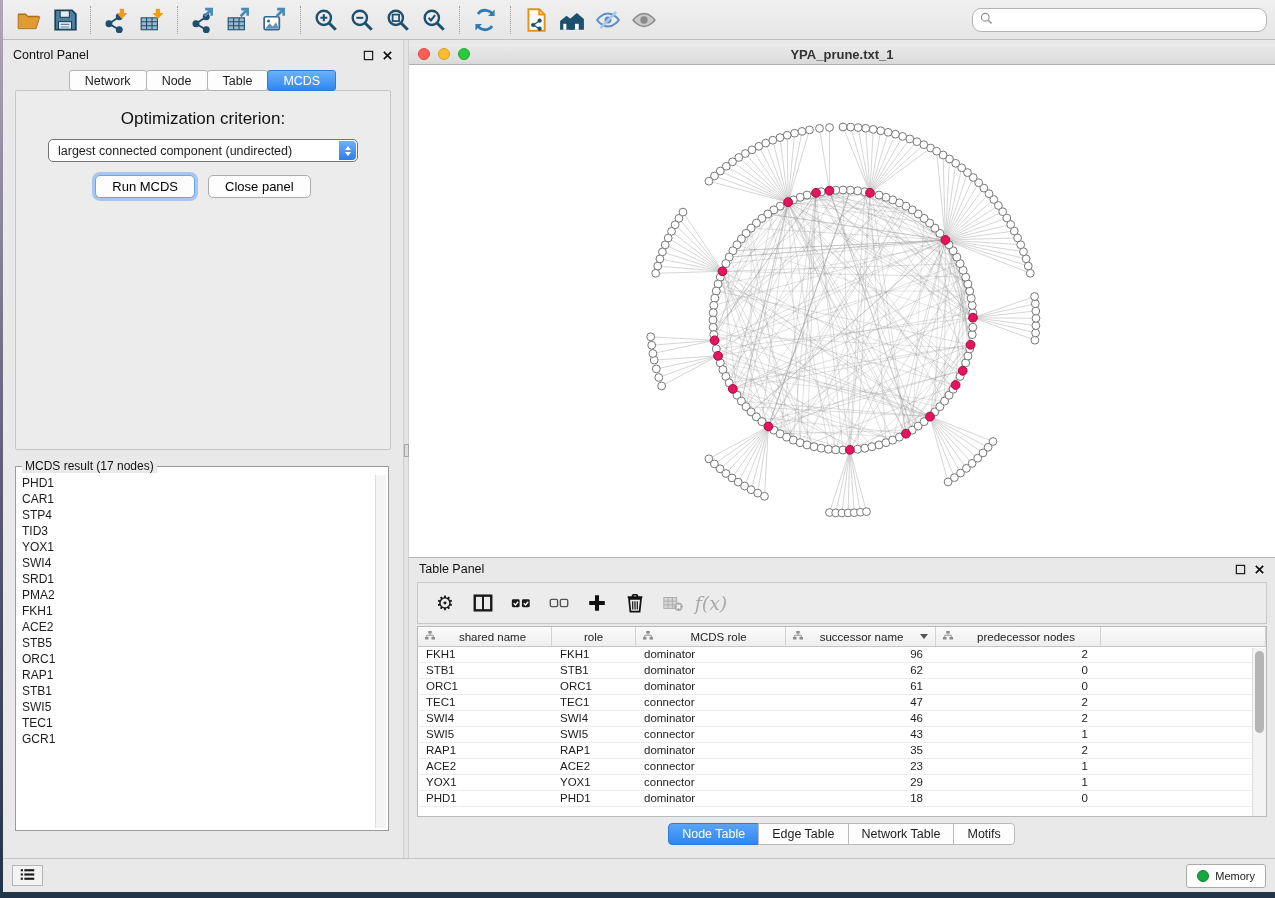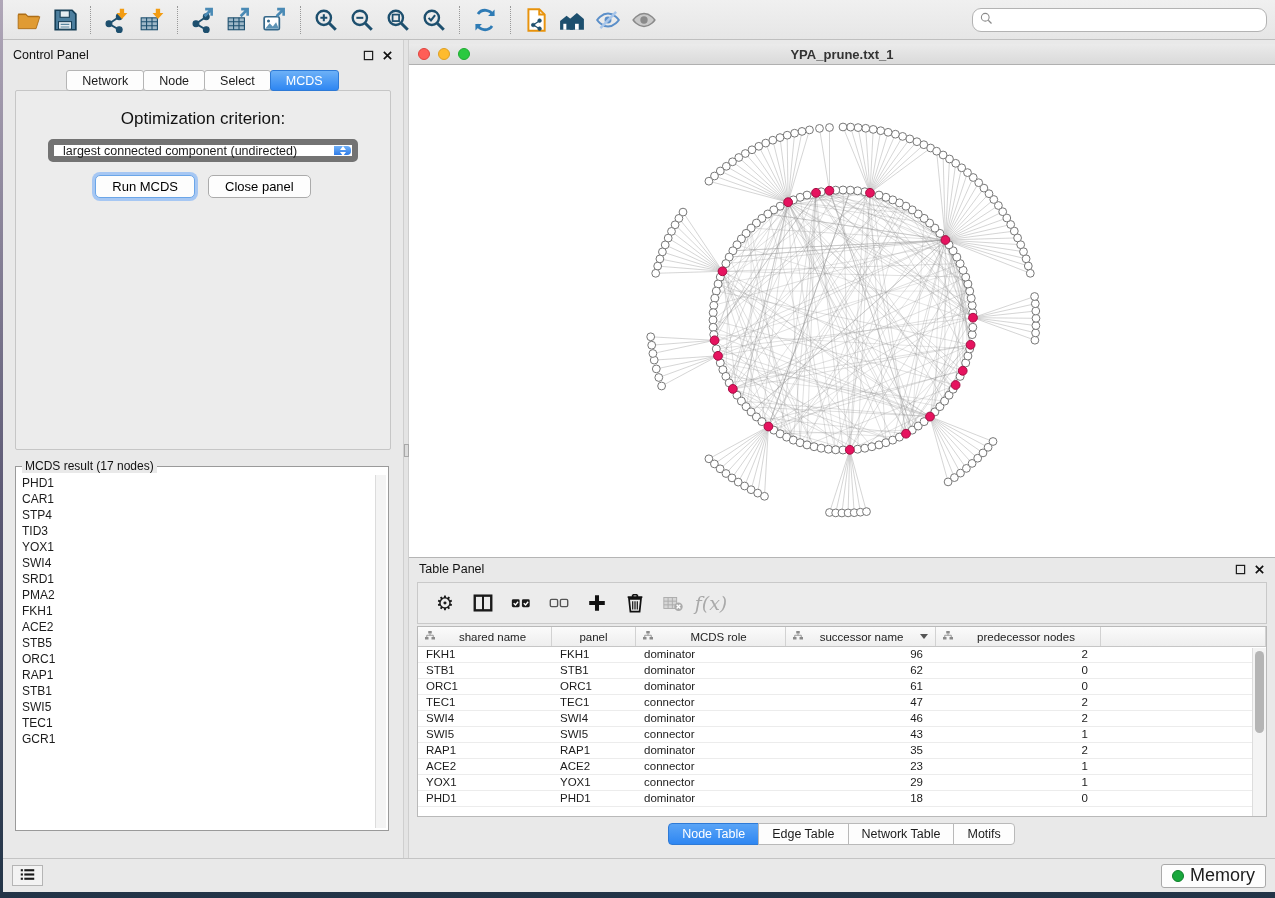--- a/index.html
+++ b/index.html
@@ -33,21 +33,21 @@
 
   .cp-tabs { display:flex; justify-content:center; margin-top:4px; position:relative; z-index:2; }
   .cp-tab { height:21px; padding:0 15px; background:#fdfdfd; border:1px solid #b5b5b5; margin-left:-1px;
             display:flex; align-items:center; font-size:12.5px; border-radius:3px; }
   .cp-tab.active { background:linear-gradient(#6db1f7,#2e86f2); color:#fff; border-color:#2e7ad6; }
 
   .cp-card { margin:-1px 12px 0 12px; height:360px; background:#ececec; border:1px solid #c6c6c6;
              border-radius:2px; padding-top:18px; }
   .crit-label { text-align:center; font-size:17px; color:#111; }
   .selectbox { position:relative; margin:10px 32px 0 32px; height:23px; background:#fff;
-               border:6px solid #737373; border-radius:5px; display:flex; align-items:center;
+               border:1px solid #737373; border-radius:5px; display:flex; align-items:center;
                padding:0 24px 0 9px; font-size:12.5px; white-space:nowrap; }
   .stepper { position:absolute; right:1px; top:1px; bottom:1px; width:17px; border-radius:0 4px 4px 0;
              background:linear-gradient(#6fb0f8,#2f7ce8); display:flex; flex-direction:column;
              align-items:center; justify-content:center; gap:2px; }
   .stepper i { width:0; height:0; border-left:3.5px solid transparent; border-right:3.5px solid transparent; }
   .stepper .up { border-bottom:4.5px solid #fff; }
   .stepper .dn { border-top:4.5px solid #fff; }
   .btn-row { display:flex; justify-content:center; gap:13px; margin-top:13px; }
   .btn { height:23px; padding:0 16px; font-size:13px; background:#fdfdfd; border:1px solid #ababab;
          border-radius:5px; font-family:"Liberation Sans",sans-serif; }
@@ -113,21 +113,21 @@
   .t-tab:last-child { border-radius:0 4px 4px 0; }
   .t-tab.active { background:linear-gradient(#5aa4f6,#2e86f2); color:#fff; border-color:#2e7ad6; }
 
   
   .statusbar { height:34px; flex:none; background:#e9e9e9; border-top:1px solid #c4c4c4;
                display:flex; align-items:center; padding:0 9px; }
   .list-btn { width:31px; height:21px; background:#f3f3f3; border:1px solid #b5b5b5;
               display:flex; align-items:center; justify-content:center; }
   .list-btn svg { width:17px; height:17px; }
   .mem-btn { margin-left:auto; height:24px; background:#fdfdfd; border:1px solid #a9a9a9; border-radius:3px;
-             display:flex; align-items:center; gap:6px; padding:0 10px; font-size:18px; }
+             display:flex; align-items:center; gap:6px; padding:0 10px; font-size:11px; }
   .mem-dot { width:12px; height:12px; border-radius:50%; background:#18a73c; border:1px solid #0e7f2a; }
 </style>
 </head>
 <body>
 
 <div class="app">
 
   <div class="toolbar">
     <div class="tb-icons" id="tb-icons">
         <div class="tb-btn">
@@ -292,21 +292,21 @@
           <span id="cp-close">
               <svg viewBox="0 0 24 24">
                 <path d="M4 4l16 16M20 4L4 20" stroke="#111" stroke-width="3.6"></path>
               </svg>
             </span>
         </span>
       </div>
       <div class="cp-tabs" id="cp-tabs">
           <div class="cp-tab">Network</div>
           <div class="cp-tab">Node</div>
-          <div class="cp-tab">Select</div>
+          <div class="cp-tab">Table</div>
           <div class="cp-tab active">MCDS</div>
         </div>
       <div class="cp-card">
         <div class="crit-label">Optimization criterion:</div>
         <div class="selectbox">
           <span>largest connected component (undirected)</span>
           <span class="stepper">
               <i class="up"></i>
               <i class="dn"></i>
             </span>
@@ -985,21 +985,21 @@
               <div class="nt-hcell" style="width: 134px;">
                 <span><svg width="12" height="12" viewBox="0 0 24 24">
                     <path d="M12 7v3.5M5.5 14v-3.5h13V14" stroke="#8a8a8a" fill="none" stroke-width="1.7"></path>
                     <rect x="8.5" y="2" width="7" height="5" fill="#8a8a8a"></rect>
                     <rect x="2" y="14" width="7" height="5" fill="#8a8a8a"></rect>
                     <rect x="15" y="14" width="7" height="5" fill="#8a8a8a"></rect>
                   </svg></span>
                 <span class="nt-hlabel">shared name</span>
               </div>
               <div class="nt-hcell" style="width: 84px;">
-                <span class="nt-hlabel">panel</span>
+                <span class="nt-hlabel">role</span>
               </div>
               <div class="nt-hcell" style="width: 150px;">
                 <span><svg width="12" height="12" viewBox="0 0 24 24">
                     <path d="M12 7v3.5M5.5 14v-3.5h13V14" stroke="#8a8a8a" fill="none" stroke-width="1.7"></path>
                     <rect x="8.5" y="2" width="7" height="5" fill="#8a8a8a"></rect>
                     <rect x="2" y="14" width="7" height="5" fill="#8a8a8a"></rect>
                     <rect x="15" y="14" width="7" height="5" fill="#8a8a8a"></rect>
                   </svg></span>
                 <span class="nt-hlabel">MCDS role</span>
               </div>

